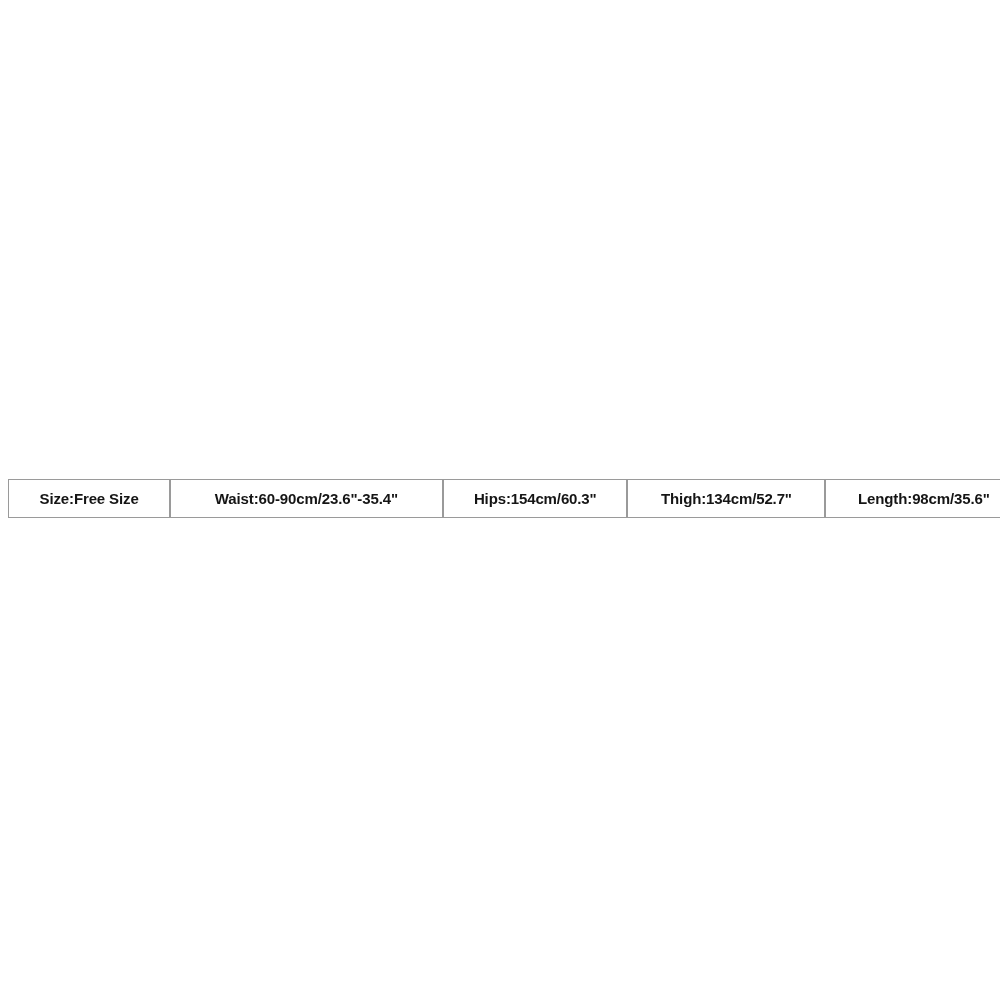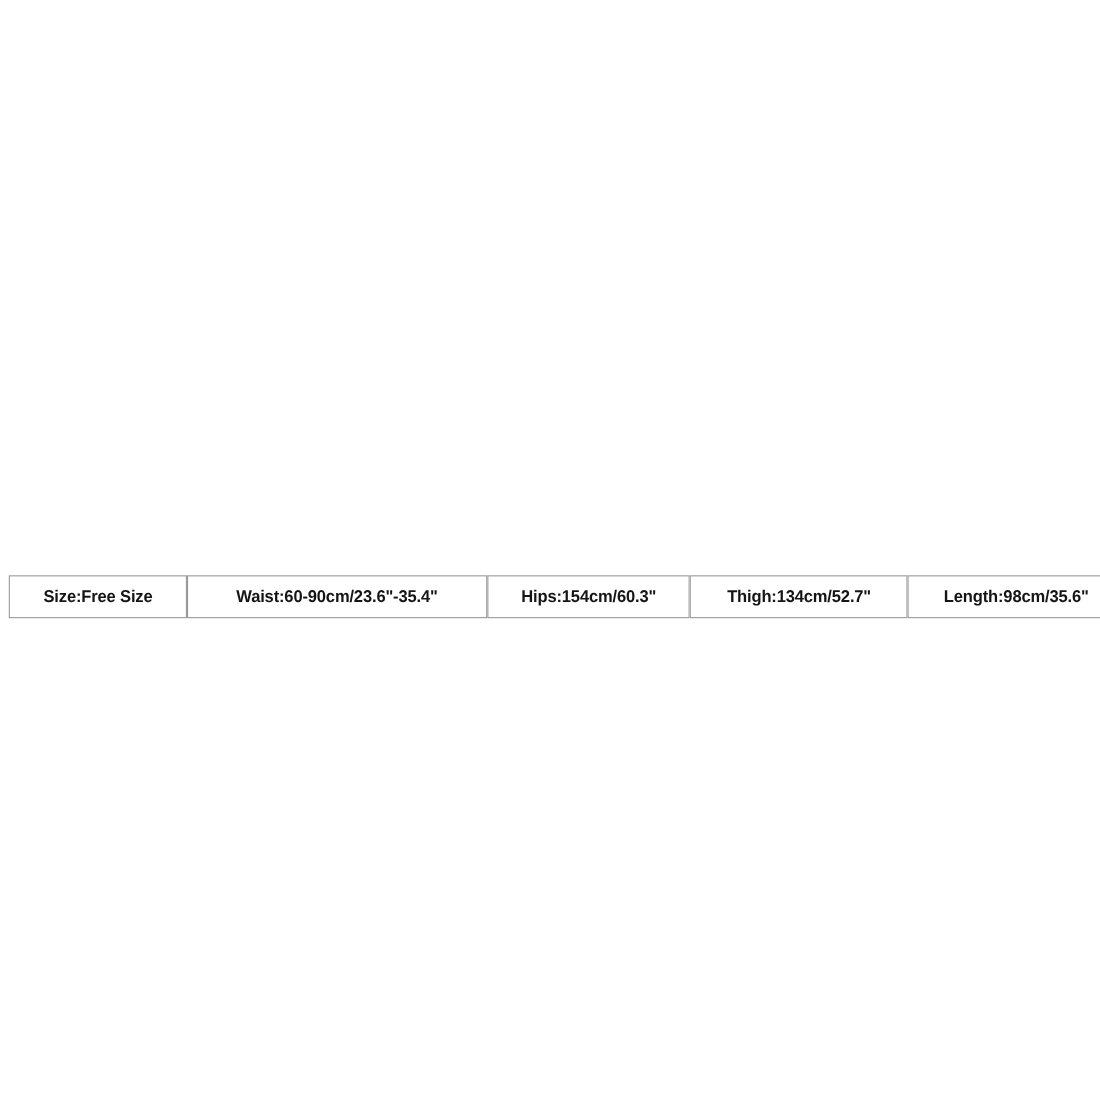--- a/index.html
+++ b/index.html
@@ -25,21 +25,20 @@
     height: 1000px;
     background: #ffffff;
   }
 
   #size-chart-wrap {
     position: absolute;
     left: 8px;
     top: 479px;
     width: 984px;
     height: 37px;
-    margin-top: 44px;
   }
 
   table.size-chart {
     width: 984px;
     height: 37px;
     border-collapse: separate;
     border-spacing: 0;
     table-layout: fixed;
     background: #ffffff;
   }

